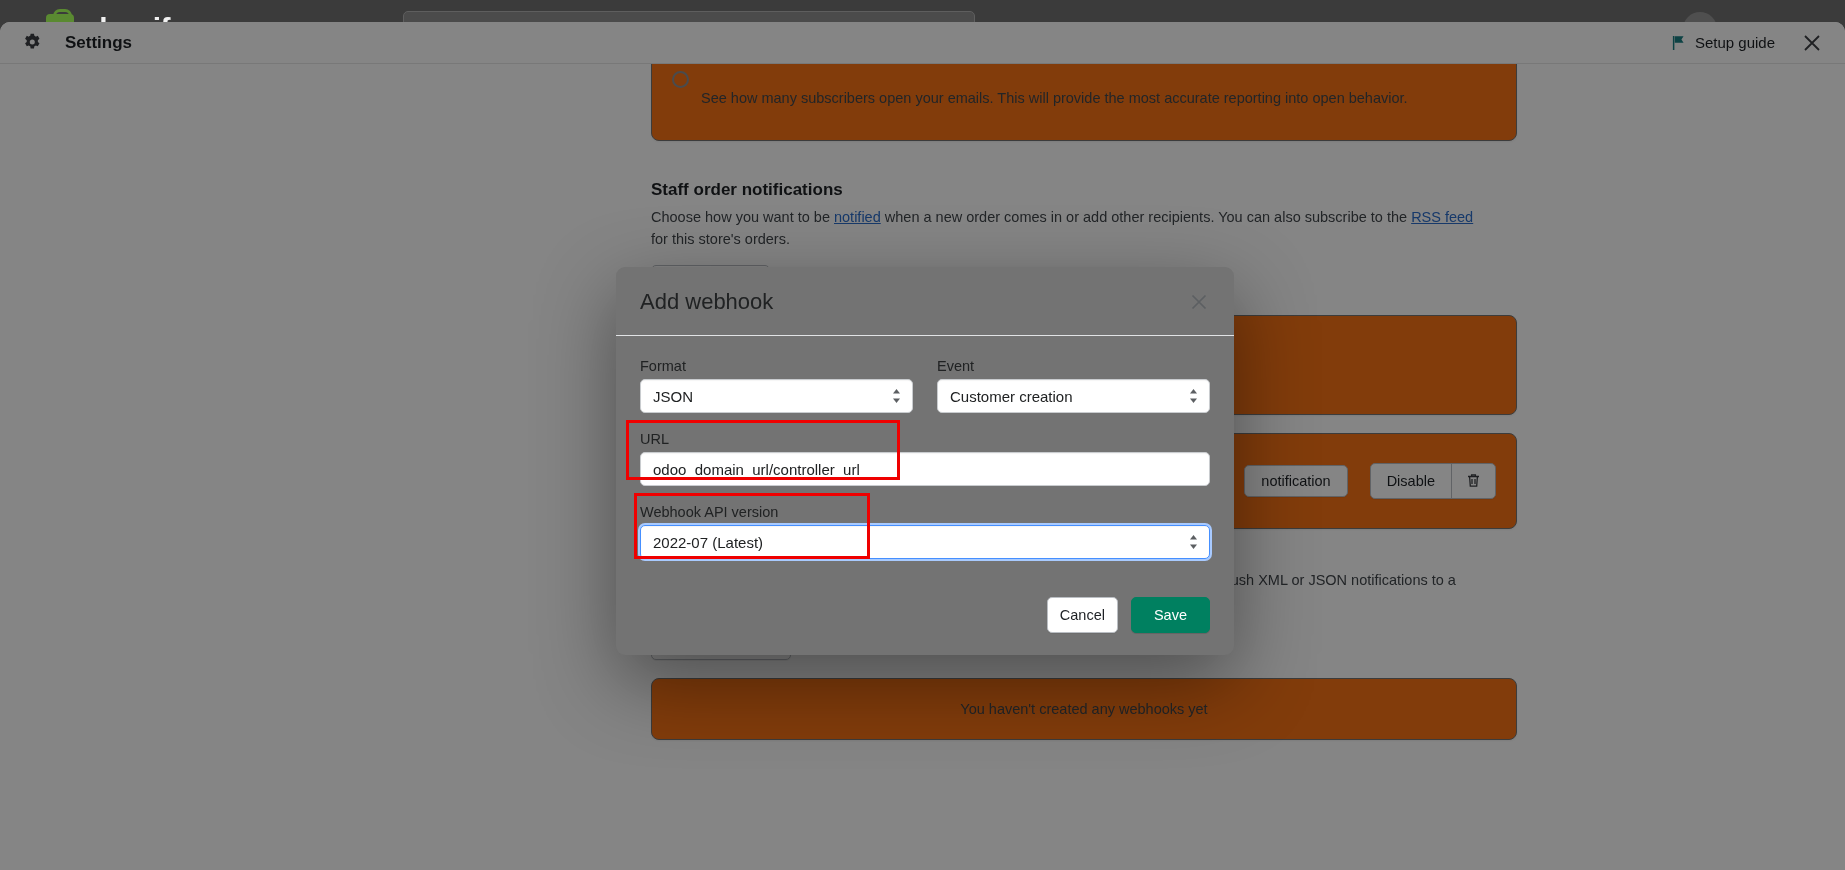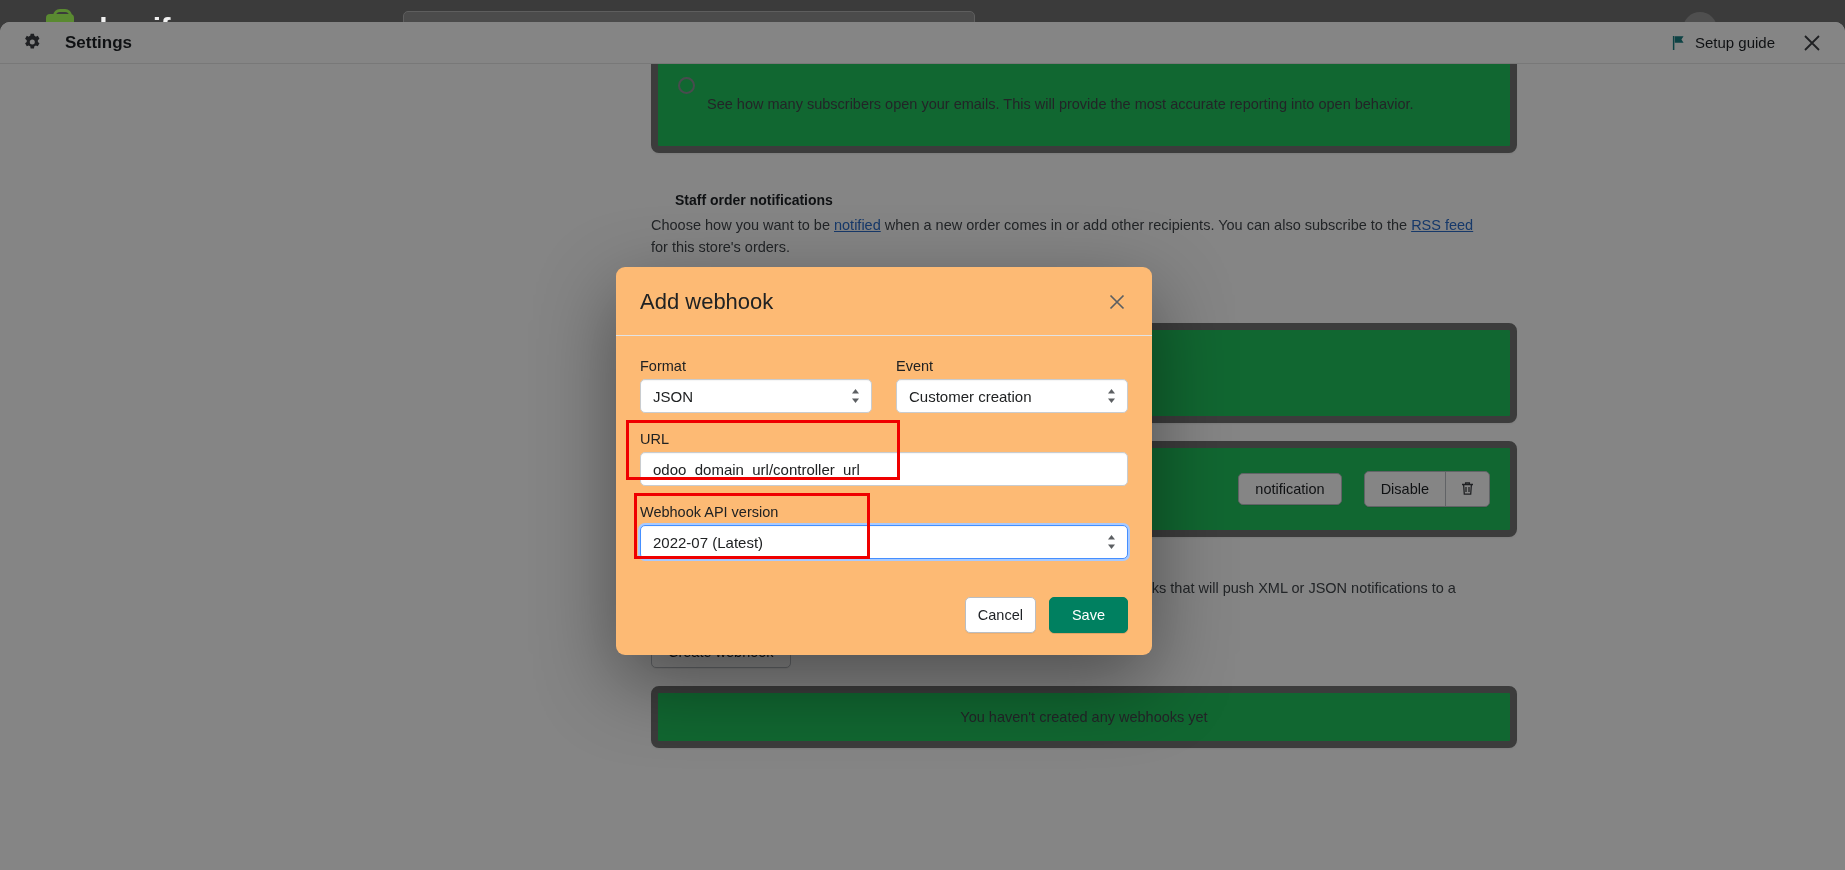--- a/index.html
+++ b/index.html
@@ -164,22 +164,22 @@
     z-index: 3;
   }
   .content-col {
     position: absolute;
     left: 651px;
     width: 866px;
     top: -10px;
   }
 
   .card {
-    background: #22c55e;
-    border: 7px solid #737373;
+    background: #f97316;
+    border: 1px solid #737373;
     border-radius: 8px;
     box-shadow: 0 1px 2px rgba(0,0,0,0.06);
   }
 
   .email-card { padding: 14px 20px 30px 20px; }
   .email-card-row { display: flex; gap: 12px; align-items: flex-start; }
   .radio-dot {
     width: 17px; height: 17px;
     border: 2px solid #8c9196;
     border-radius: 50%;
@@ -187,25 +187,24 @@
     margin-top: 2px;
   }
   .email-card-sub {
     font-size: 14.5px;
     color: #42474c;
     line-height: 1.5;
     margin-left: 29px;
   }
 
   .section-title {
-    font-size: 14px;
+    font-size: 17px;
     font-weight: bold;
     color: #1e2125;
     margin-top: 39px;
-    margin-left: 24px;
   }
   .section-desc {
     font-size: 14.5px;
     color: #42474c;
     line-height: 1.55;
     margin-top: 6px;
     max-width: 830px;
   }
   .section-desc a { color: #2c6ecb; text-decoration: underline; }
 
@@ -286,22 +285,22 @@
   
   .modal-backdrop {
     position: absolute;
     inset: 0;
     z-index: 60;
   }
   .modal {
     position: absolute;
     left: 616px;
     top: 267px;
-    width: 536px;
-    background: #fdba74;
+    width: 618px;
+    background: #737373;
     border-radius: 9px;
     box-shadow: 0 26px 80px rgba(0,0,0,0.42);
     overflow: hidden;
   }
   .modal-header {
     display: flex;
     align-items: center;
     padding: 22px 24px 20px 24px;
     border-bottom: 1px solid #e1e3e5;
   }

